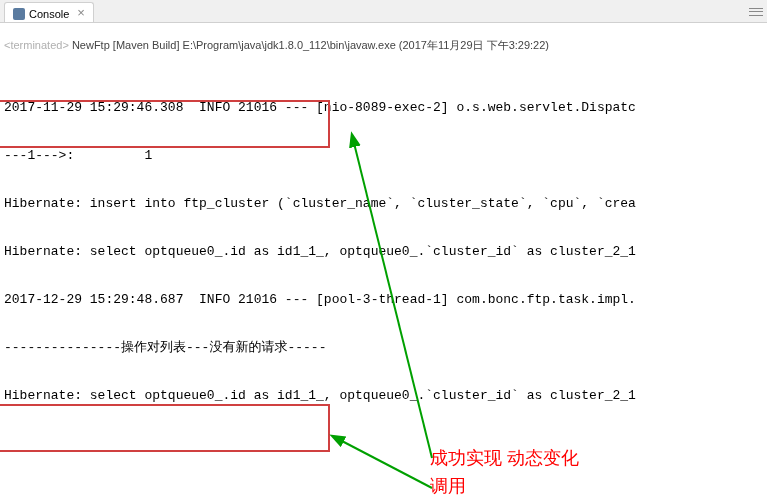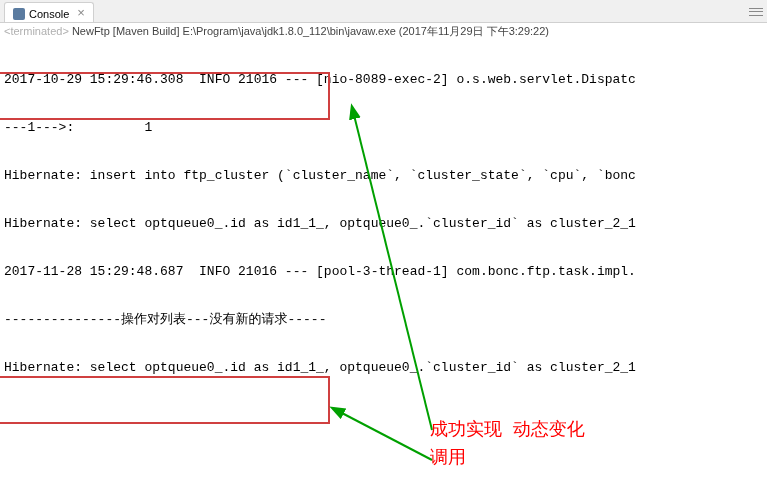--- a/index.html
+++ b/index.html
@@ -43,21 +43,21 @@
       display: flex;
       flex-direction: column;
       justify-content: space-around;
       cursor: pointer;
     }
     .minimize-icon span {
       height: 1px;
       background: #888;
     }
     .status-line {
-      padding: 1px 4px;
+      padding: 15px 4px;
       font-size: 11px;
       color: #444;
     }
     .terminated { color: #b0b0b0; }
     .console-area {
       font-family: Consolas, "Courier New", monospace;
       font-size: 13px;
       line-height: 16px;
       color: #000;
       padding: 0 4px;
@@ -66,21 +66,21 @@
     }
     .line { white-space: pre; overflow: hidden; }
     .red-box {
       border: 2px solid #d04040;
       position: absolute;
       pointer-events: none;
     }
     .annotation {
       position: absolute;
       color: #ff0000;
-      font-family: Liberation Mono, monospace;
+      font-family: Liberation Sans, sans-serif;
       font-size: 18px;
       pointer-events: none;
     }
     svg.arrow {
       position: absolute;
       pointer-events: none;
     }
   </style>
 </head>
 <body>
@@ -97,25 +97,25 @@
       <span></span>
   </div>
 </div>
 
 <div class="status-line">
   <span class="terminated">&lt;terminated&gt;</span>
   <span>NewFtp [Maven Build] E:\Program\java\jdk1.8.0_112\bin\javaw.exe (2017年11月29日 下午3:29:22)</span>
 </div>
 
 <div class="console-area">
-  <div class="line">2017-10-29 15:29:46.308  INFO 21016 --- [nio-8089-exec-2] o.s.web.servlet.Dispatc</div>
+  <div class="line">2017-11-29 15:29:46.308  INFO 21016 --- [nio-8089-exec-2] o.s.web.servlet.Dispatc</div>
   <div class="line">---1---&gt;:         1</div>
-  <div class="line">Hibernate: insert into ftp_cluster (`cluster_name`, `cluster_state`, `cpu`, `bonc</div>
+  <div class="line">Hibernate: insert into ftp_cluster (`cluster_name`, `cluster_state`, `cpu`, `crea</div>
   <div class="line">Hibernate: select optqueue0_.id as id1_1_, optqueue0_.`cluster_id` as cluster_2_1</div>
-  <div class="line">2017-11-28 15:29:48.687  INFO 21016 --- [pool-3-thread-1] com.bonc.ftp.task.impl.</div>
+  <div class="line">2017-12-29 15:29:48.687  INFO 21016 --- [pool-3-thread-1] com.bonc.ftp.task.impl.</div>
   <div class="line">---------------操作对列表---没有新的请求-----</div>
   <div class="line">Hibernate: select optqueue0_.id as id1_1_, optqueue0_.`cluster_id` as cluster_2_1</div>
   
   
   
   
   
   
   
   

